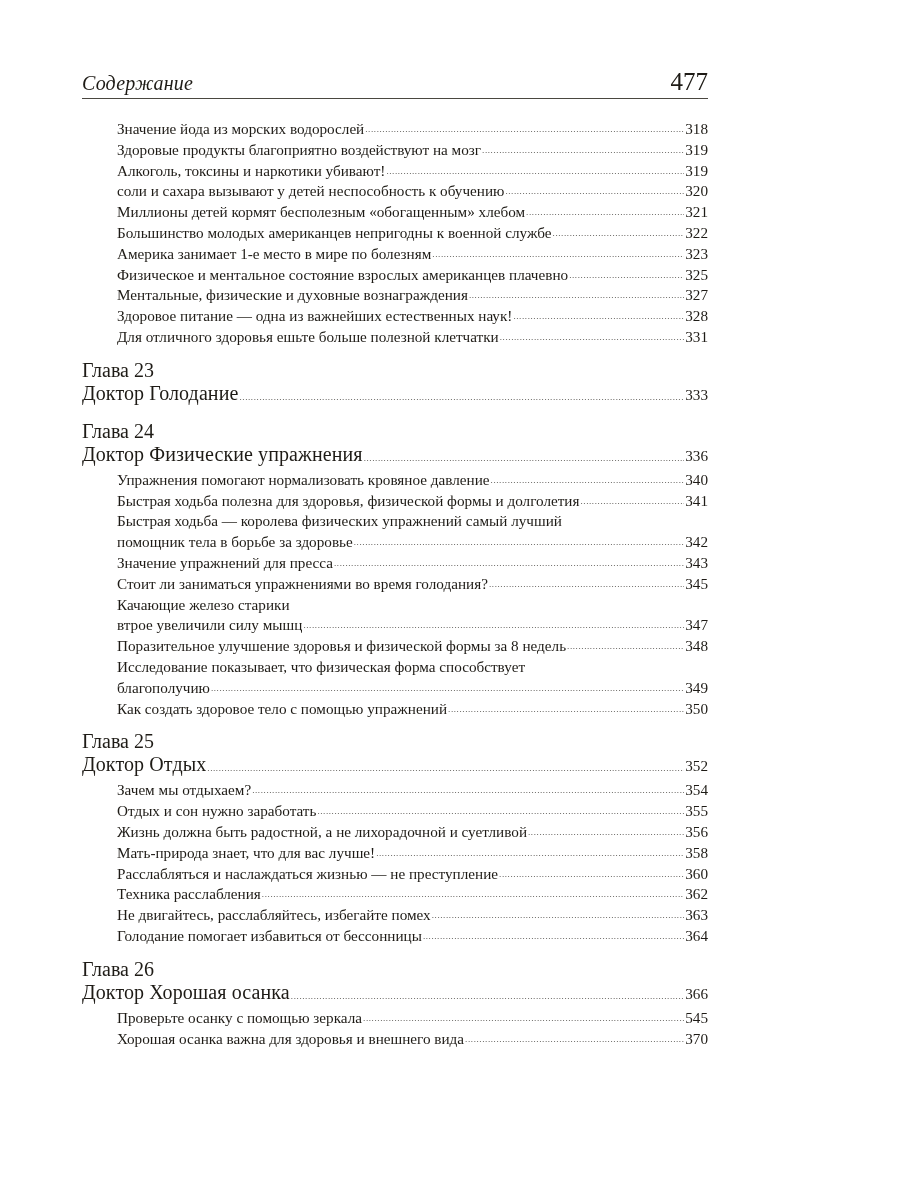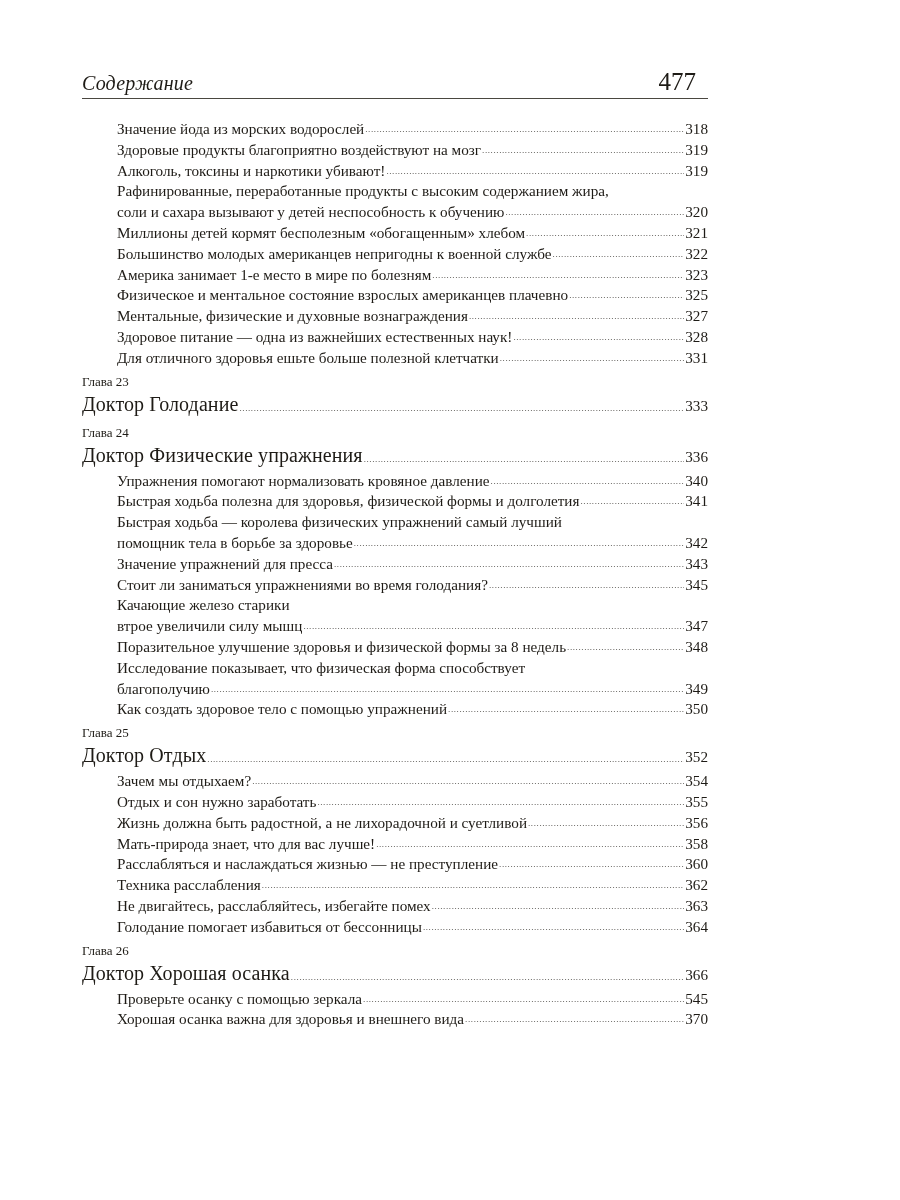--- a/index.html
+++ b/index.html
@@ -10,37 +10,37 @@
   }
   .header {
     position: absolute; left: 82px; top: 64px; width: 626px; height: 34px;
     border-bottom: 1.6px solid #4a4740;
   }
   .running-title {
     position: absolute; left: 0; bottom: 3px;
     font-style: italic; font-size: 20px; letter-spacing: 0.2px;
   }
   .page-number {
-    position: absolute; right: 12px; bottom: 2px;
+    position: absolute; right: 0; bottom: 2px;
     font-size: 25px;
   }
   .toc { position: absolute; left: 82px; top: 119px; width: 626px; }
   .row { display: flex; align-items: baseline; font-size: 15.2px; line-height: 20.8px; }
   .row.sub { padding-left: 35px; align-items: center; }
   .row .t { white-space: nowrap; }
   .row .dots {
     flex: 1; overflow: hidden; white-space: nowrap; margin: 0 1px;
     font-size: 9px; letter-spacing: 0.6px; color: #2a2722;
   }
   .row .dots::after {
     content: "........................................................................................................................................................................................................................................................";
   }
   .row .p { white-space: nowrap; }
   .line-only { font-size: 15.2px; line-height: 20.8px; padding-left: 35px; white-space: nowrap; }
-  .chapter-label { font-size: 13px; line-height: 21px; margin-top: 2px; }
+  .chapter-label { font-size: 20px; line-height: 21px; margin-top: 12px; }
   .row.chapter { font-size: 20px; line-height: 24px; }
   .row.chapter .t { font-weight: normal; letter-spacing: 0.1px; }
   .row.chapter .p { font-size: 15.2px; }
   .row.chapter .dots { font-size: 9px; }
 </style>
 </head>
 <body>
 
 <div class="header">
   <span class="running-title">Содержание</span>
@@ -57,21 +57,20 @@
   <div class="row sub">
       <span class="t">Здоровые продукты благоприятно воздействуют на мозг</span>
       <span class="dots"></span>
       <span class="p">319</span>
     </div>
   <div class="row sub">
       <span class="t">Алкоголь, токсины и наркотики убивают!</span>
       <span class="dots"></span>
       <span class="p">319</span>
     </div>
-  <div class="line-only">Рафинированные, переработанные продукты с высоким содержанием жира,</div>
   <div class="row sub">
       <span class="t">соли и сахара вызывают у детей неспособность к обучению</span>
       <span class="dots"></span>
       <span class="p">320</span>
     </div>
   <div class="row sub">
       <span class="t">Миллионы детей кормят бесполезным «обогащенным» хлебом</span>
       <span class="dots"></span>
       <span class="p">321</span>
     </div>

